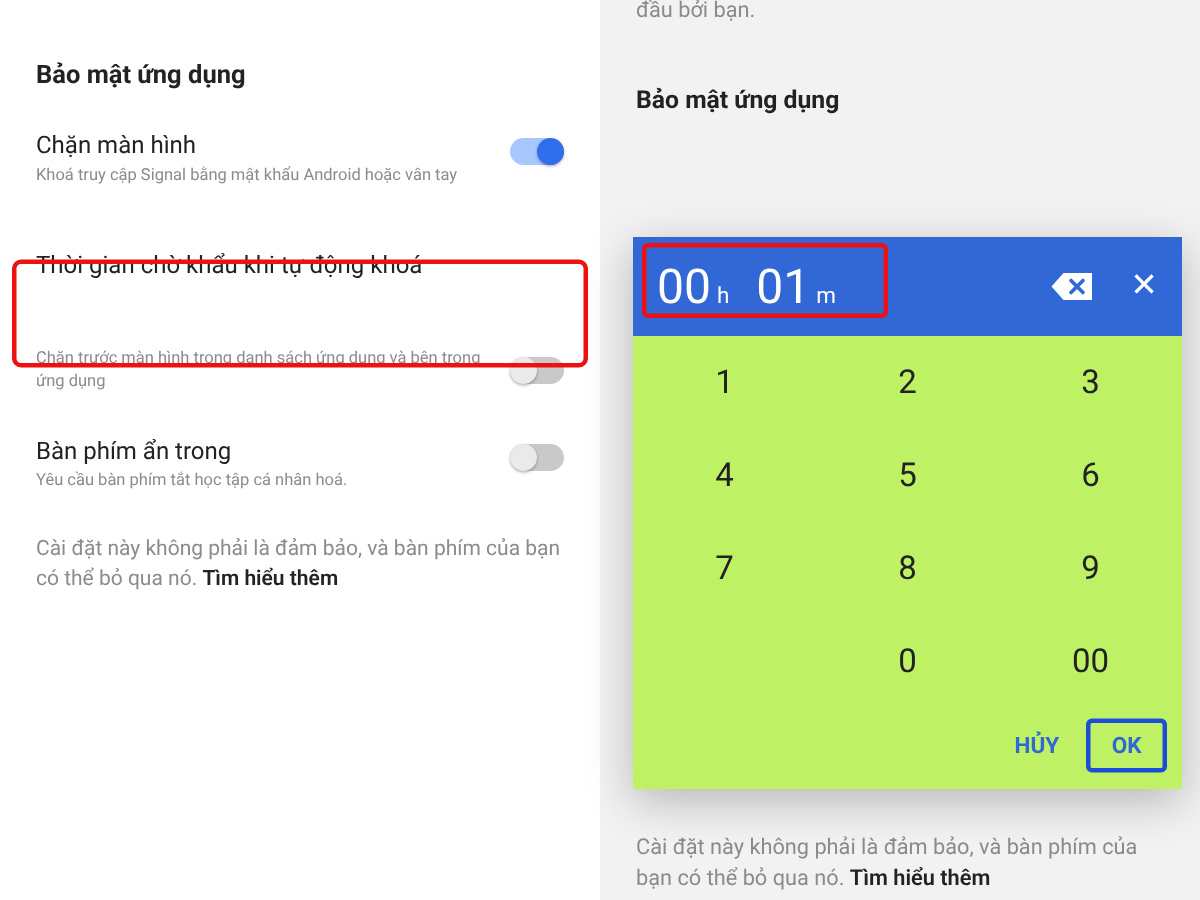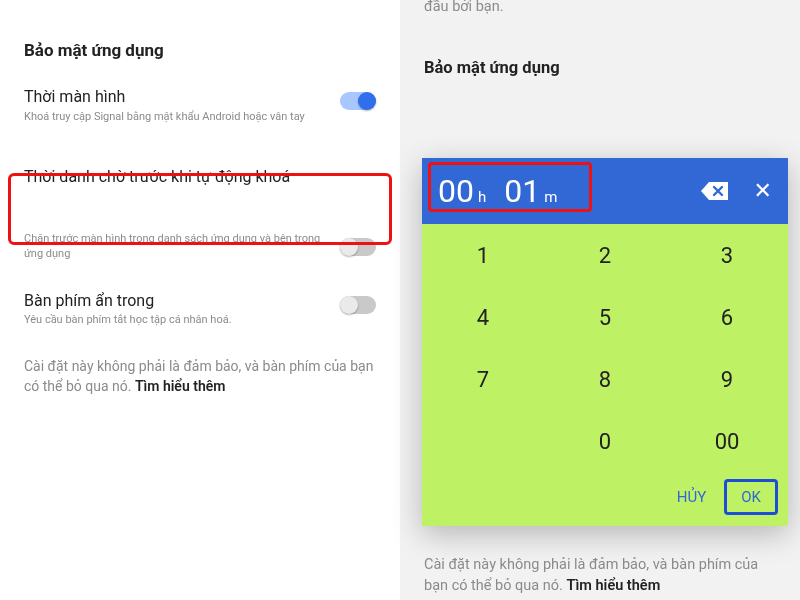--- a/index.html
+++ b/index.html
@@ -76,46 +76,46 @@
   }
   .header-icons { margin-left: auto; display: flex; align-items: center; gap: 24px; }
   .bksp-icon svg { display:block; }
   .close-icon { font-size: 22px; line-height: 1; cursor: pointer; }
   .keypad { display: grid; grid-template-columns: repeat(3, 1fr); }
   .key {
     height: 62px; display: flex; align-items: center; justify-content: center;
     font-size: 22px; color: #222; cursor: pointer;
   }
   .okrow { display: flex; justify-content: flex-end; gap: 0; padding: 6px 10px 10px 0; align-items: center; }
-  .btn-txt { font-size: 15px; font-weight: 400; color: #3268d6; padding: 10px 18px; cursor: pointer; }
+  .btn-txt { font-size: 15px; font-weight: 700; color: #3268d6; padding: 10px 18px; cursor: pointer; }
   .ok-highlight {
     border: 3px solid #1d4ed8; border-radius: 4px;
     padding: 6px 14px;
   }
 </style>
 </head>
 <body>
 
 <div class="panel left-panel">
   <div class="left-inner">
     <div class="section-title">Bảo mật ứng dụng</div>
 
     <div class="setting">
       <div class="texts">
-        <div class="setting-title">Thời màn hình</div>
+        <div class="setting-title">Chặn màn hình</div>
         <div class="setting-sub">Khoá truy cập Signal bằng mật khẩu Android hoặc vân tay</div>
       </div>
       <div class="switch on">
           <div class="knob"></div>
         </div>
     </div>
 
     <div class="setting tightened">
       <div class="texts">
-        <div class="setting-title">Thời danh chờ trước khi tự động khoá</div>
+        <div class="setting-title">Thời gian chờ khẩu khi tự động khoá</div>
       </div>
     </div>
 
     <div class="setting">
       <div class="texts">
         <div class="setting-sub">Chặn trước màn hình trong danh sách ứng dụng và bên trong ứng dụng</div>
       </div>
       <div class="switch">
           <div class="knob"></div>
         </div>

